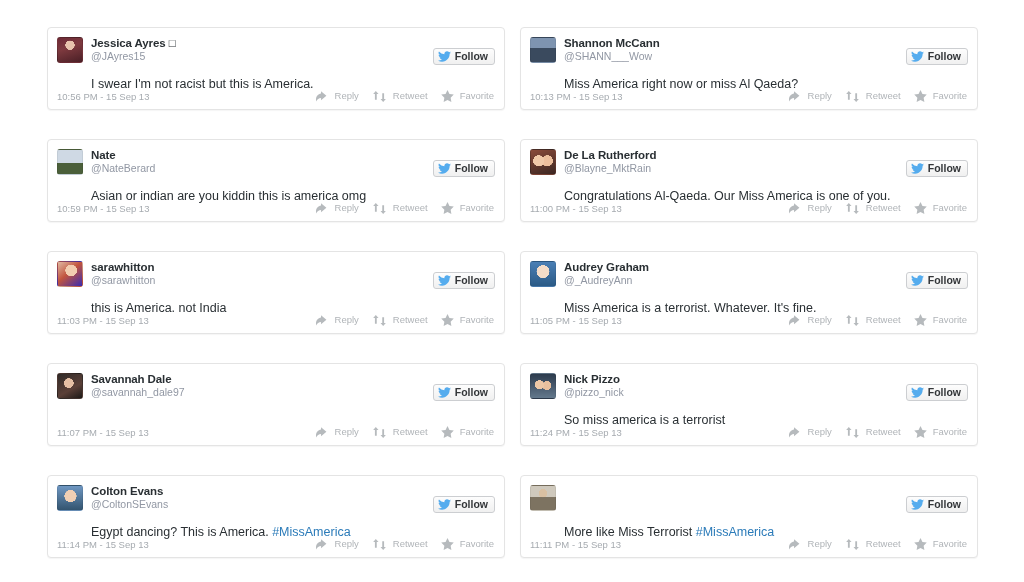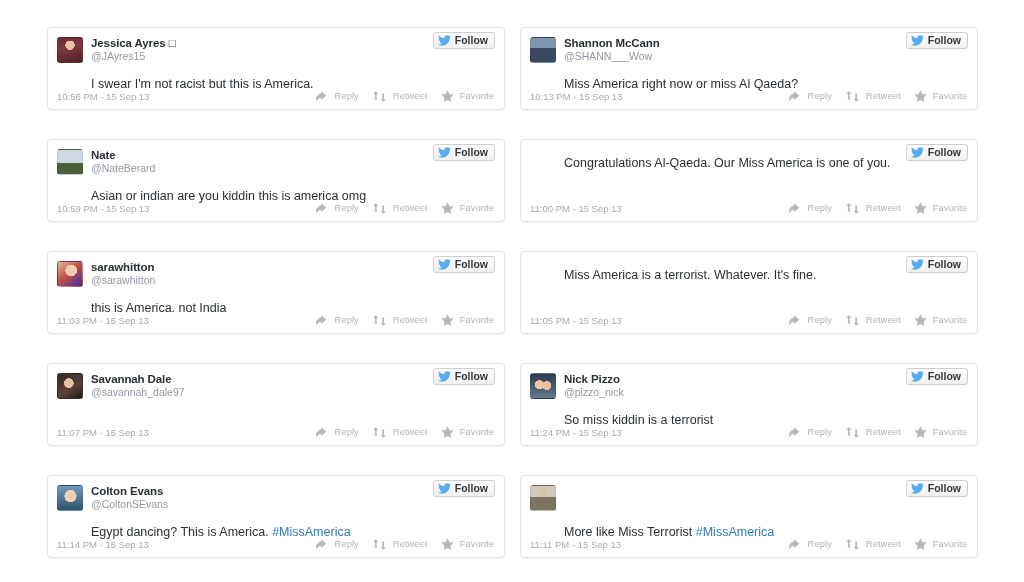--- a/index.html
+++ b/index.html
@@ -66,21 +66,21 @@
   }
   .handle {
     font-size: 10.5px;
     color: #9197a3;
     display: block;
     margin-top: 2px;
     white-space: nowrap;
   }
   .follow-btn {
     position: absolute;
-    top: 4px;
+    top: 20px;
     right: 9px;
     display: flex;
     align-items: center;
     gap: 4px;
     background: linear-gradient(to bottom, #fdfdfd, #f0f0f0);
     border: 1px solid #ccced1;
     border-radius: 3px;
     padding: 2px 6px 2px 4px;
     height: 17px;
     box-sizing: border-box;
@@ -299,20 +299,27 @@
           <svg class="aicon" width="13" height="12" viewBox="0 0 14 13">
             <path d="M7 0l2.1 4.3 4.7.7-3.4 3.3.8 4.7L7 10.8l-4.2 2.2.8-4.7L.2 5l4.7-.7L7 0z"></path>
           </svg>
           <span class="atext">Favorite</span>
         </div>
       </div>
     </div>
   </div>
 
   <div class="tweet">
+    <div class="head">
+      <div class="avatar av-delarutherford"></div>
+      <div class="names">
+        <span class="fullname">De La Rutherford</span>
+        <span class="handle">@Blayne_MktRain</span>
+      </div>
+    </div>
     <div class="follow-btn">
       <svg class="bird" viewBox="0 0 24 20">
         <path fill="#55acee" d="M24 2.6a9.8 9.8 0 0 1-2.8.8A4.9 4.9 0 0 0 23.3.7a9.9 9.9 0 0 1-3.1 1.2A4.9 4.9 0 0 0 11.8 6a13.9 13.9 0 0 1-10-5.1 4.9 4.9 0 0 0 1.5 6.5A4.8 4.8 0 0 1 1 6.8v.1a4.9 4.9 0 0 0 3.9 4.8 4.9 4.9 0 0 1-2.2.1 4.9 4.9 0 0 0 4.6 3.4A9.9 9.9 0 0 1 0 17.3a13.9 13.9 0 0 0 7.5 2.2c9.1 0 14-7.5 14-14v-.7A9.9 9.9 0 0 0 24 2.6z"></path>
       </svg>
       <span class="label">Follow</span>
     </div>
     <div class="tweet-text">
       <span>Congratulations Al-Qaeda. Our Miss America is one of you.</span><span class="hashtag"></span>
     </div>
     <div class="footer">
@@ -376,20 +383,27 @@
           <svg class="aicon" width="13" height="12" viewBox="0 0 14 13">
             <path d="M7 0l2.1 4.3 4.7.7-3.4 3.3.8 4.7L7 10.8l-4.2 2.2.8-4.7L.2 5l4.7-.7L7 0z"></path>
           </svg>
           <span class="atext">Favorite</span>
         </div>
       </div>
     </div>
   </div>
 
   <div class="tweet">
+    <div class="head">
+      <div class="avatar av-audrey"></div>
+      <div class="names">
+        <span class="fullname">Audrey Graham</span>
+        <span class="handle">@_AudreyAnn</span>
+      </div>
+    </div>
     <div class="follow-btn">
       <svg class="bird" viewBox="0 0 24 20">
         <path fill="#55acee" d="M24 2.6a9.8 9.8 0 0 1-2.8.8A4.9 4.9 0 0 0 23.3.7a9.9 9.9 0 0 1-3.1 1.2A4.9 4.9 0 0 0 11.8 6a13.9 13.9 0 0 1-10-5.1 4.9 4.9 0 0 0 1.5 6.5A4.8 4.8 0 0 1 1 6.8v.1a4.9 4.9 0 0 0 3.9 4.8 4.9 4.9 0 0 1-2.2.1 4.9 4.9 0 0 0 4.6 3.4A9.9 9.9 0 0 1 0 17.3a13.9 13.9 0 0 0 7.5 2.2c9.1 0 14-7.5 14-14v-.7A9.9 9.9 0 0 0 24 2.6z"></path>
       </svg>
       <span class="label">Follow</span>
     </div>
     <div class="tweet-text">
       <span>Miss America is a terrorist. Whatever. It's fine.</span><span class="hashtag"></span>
     </div>
     <div class="footer">
@@ -464,21 +478,21 @@
         <span class="handle">@pizzo_nick</span>
       </div>
     </div>
     <div class="follow-btn">
       <svg class="bird" viewBox="0 0 24 20">
         <path fill="#55acee" d="M24 2.6a9.8 9.8 0 0 1-2.8.8A4.9 4.9 0 0 0 23.3.7a9.9 9.9 0 0 1-3.1 1.2A4.9 4.9 0 0 0 11.8 6a13.9 13.9 0 0 1-10-5.1 4.9 4.9 0 0 0 1.5 6.5A4.8 4.8 0 0 1 1 6.8v.1a4.9 4.9 0 0 0 3.9 4.8 4.9 4.9 0 0 1-2.2.1 4.9 4.9 0 0 0 4.6 3.4A9.9 9.9 0 0 1 0 17.3a13.9 13.9 0 0 0 7.5 2.2c9.1 0 14-7.5 14-14v-.7A9.9 9.9 0 0 0 24 2.6z"></path>
       </svg>
       <span class="label">Follow</span>
     </div>
     <div class="tweet-text">
-      <span>So miss kiddin is a terrorist</span><span class="hashtag"></span>
+      <span>So miss america is a terrorist</span><span class="hashtag"></span>
     </div>
     <div class="footer">
       <span class="timestamp">11:24 PM - 15 Sep 13</span>
       <div class="actions">
         <div class="action">
           <svg class="aicon" width="13" height="11" viewBox="0 0 16 13">
             <path d="M6.2 0v2.9C2.6 3.4 0 6.2 0 10.2c0 .9.1 1.7.3 2.4 1-2.6 3.2-4.2 5.9-4.3V11L12.8 5.5 6.2 0z"></path>
           </svg>
           <span class="atext">Reply</span>
         </div>

